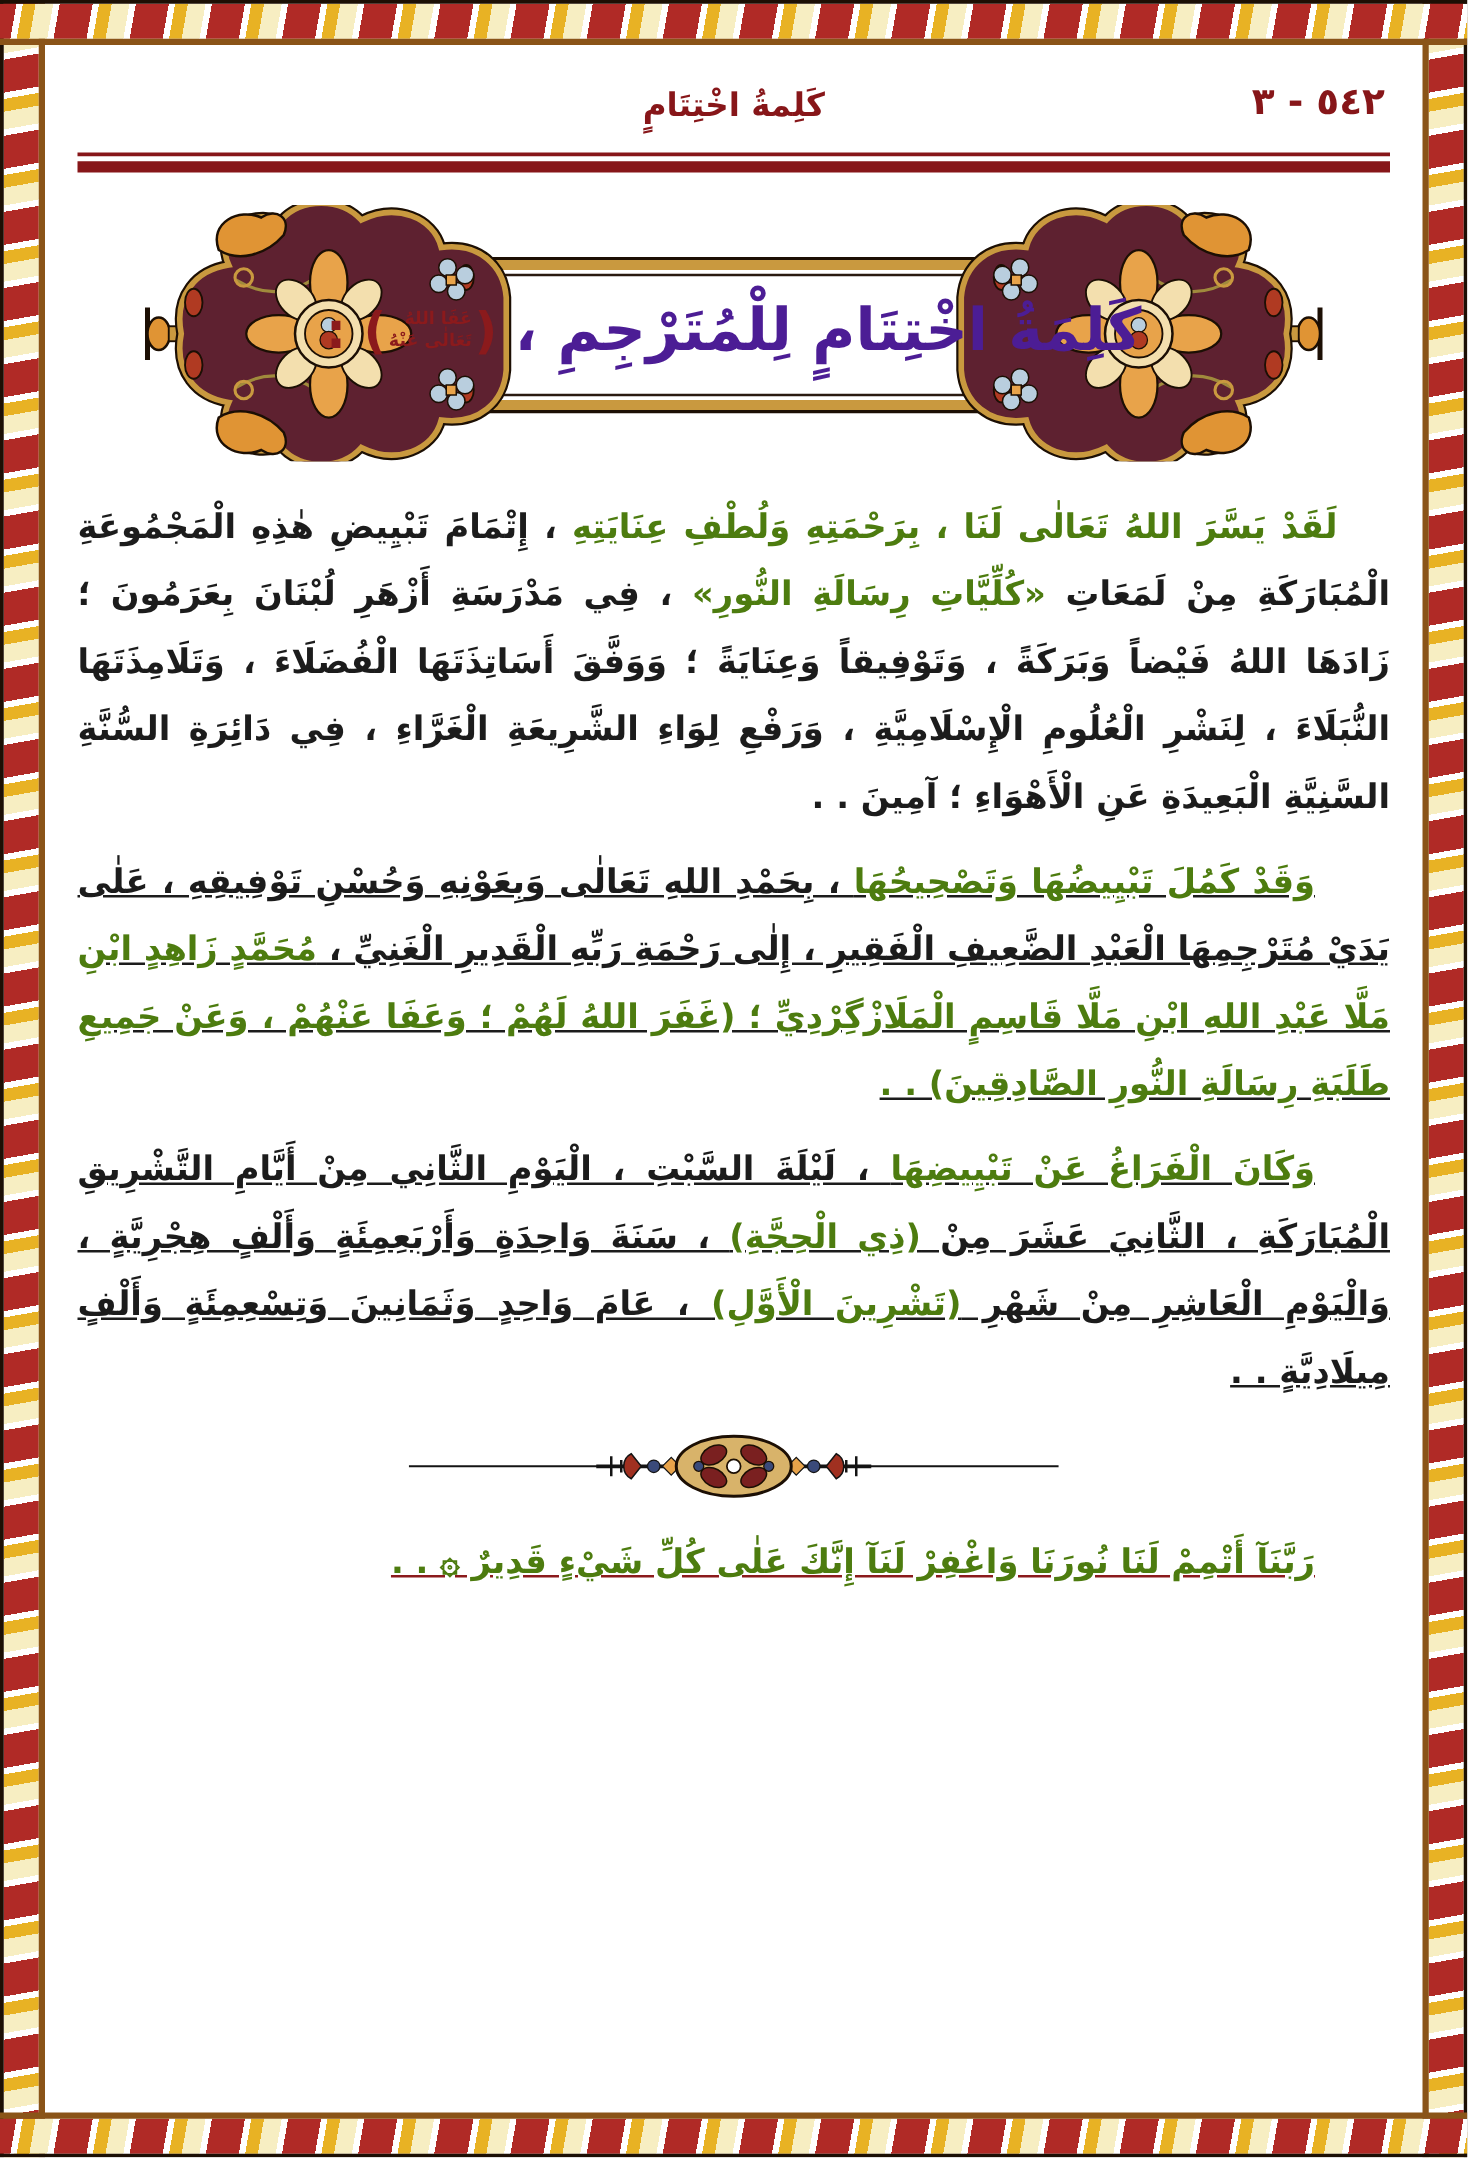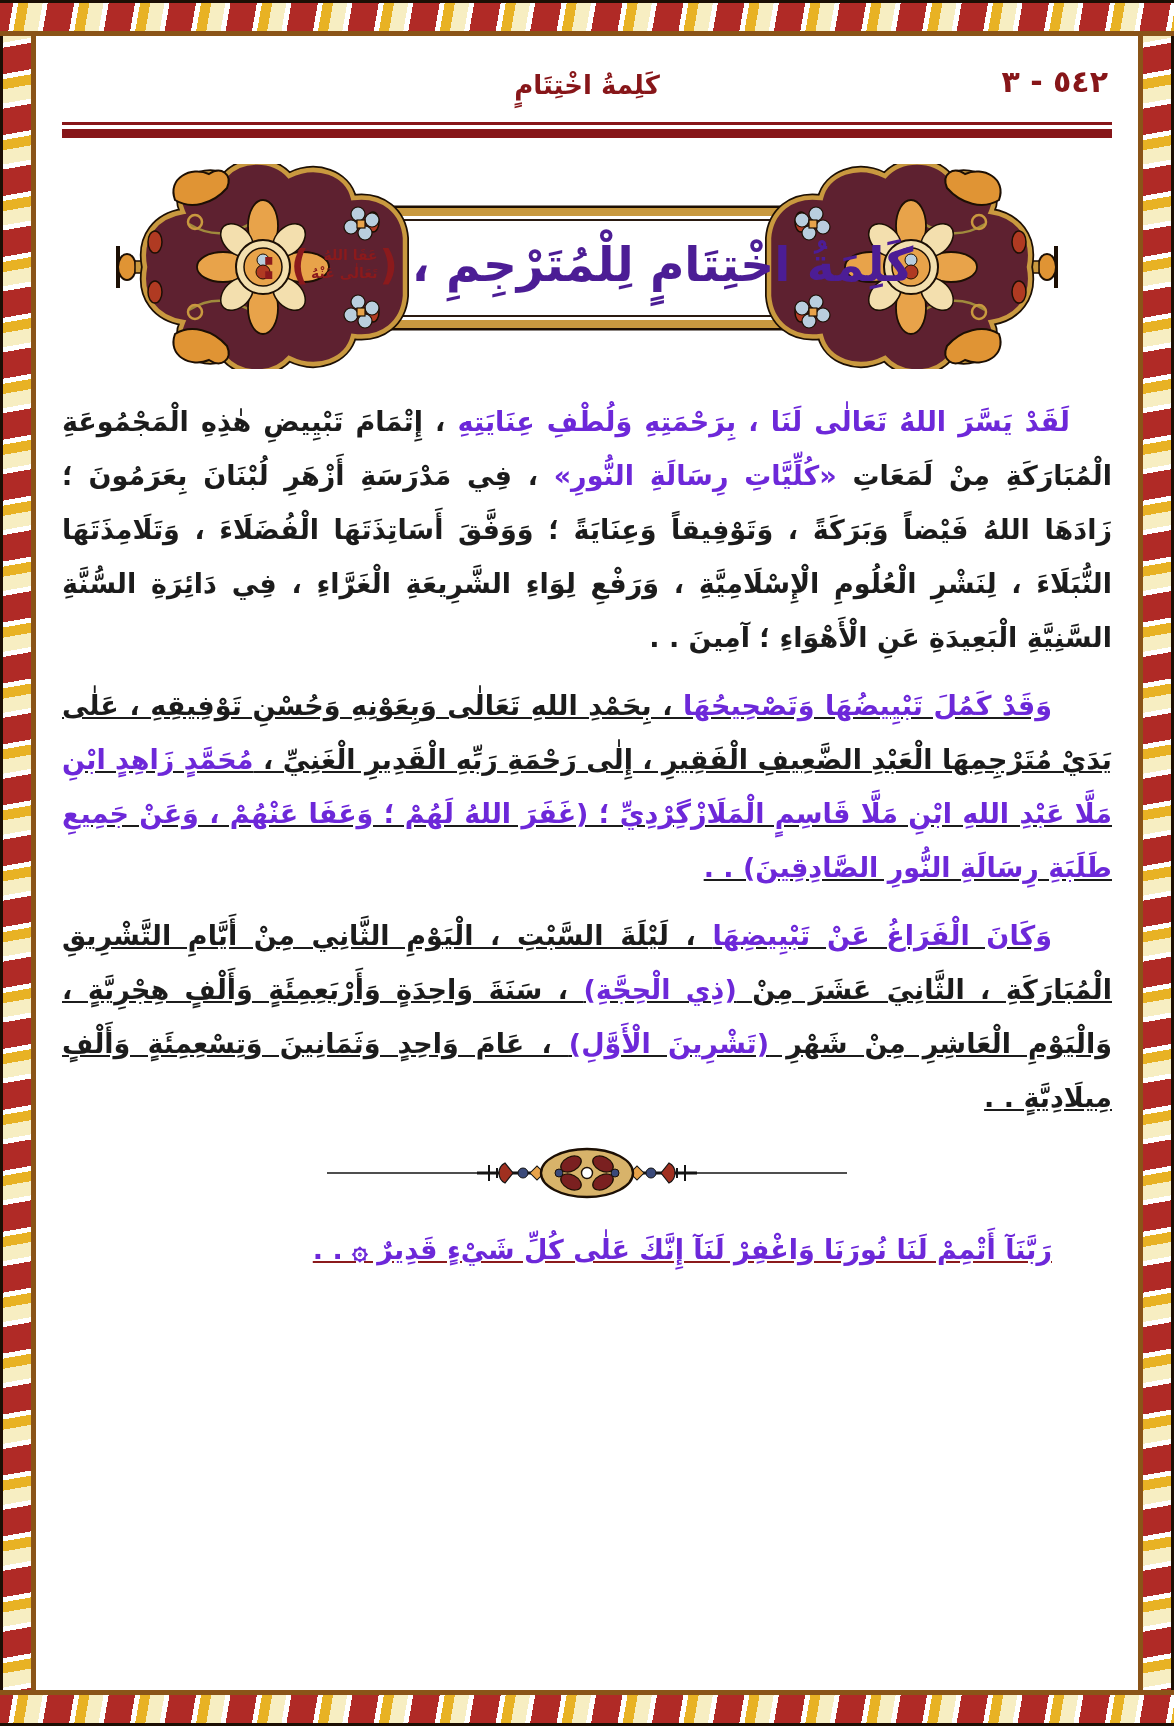--- a/index.html
+++ b/index.html
@@ -54,21 +54,21 @@
   .seal-stack { display:inline-flex; flex-direction:column; align-items:flex-start;
     color:#8b1a1c; font-size:14px; font-weight:bold; line-height:1.25; direction:rtl; }
   .banner-colon { color:#8b1a1c; font-size:40px; font-weight:bold; }
 
   
   .body-text { margin-top:18px; }
   .para { font-size:27px; font-weight:bold; line-height:54px;
     text-align:justify; color:#1c1c1c; margin:0 0 14px 0; }
   .para.indent-1 { text-indent:42px; }
   .para.indent-2 { text-indent:60px;text-decoration:underline; }
-  .run-red   { color:#6d28d9; }
+  .run-red   { color:#4d7c0f; }
   .run-black { color:#1c1c1c; }
   .prayer { color:#8b1a1c; }
 
   .divider { display:block; margin:20px auto 22px; }
 </style>
 </head>
 <body>
 
 <div class="page">
 

